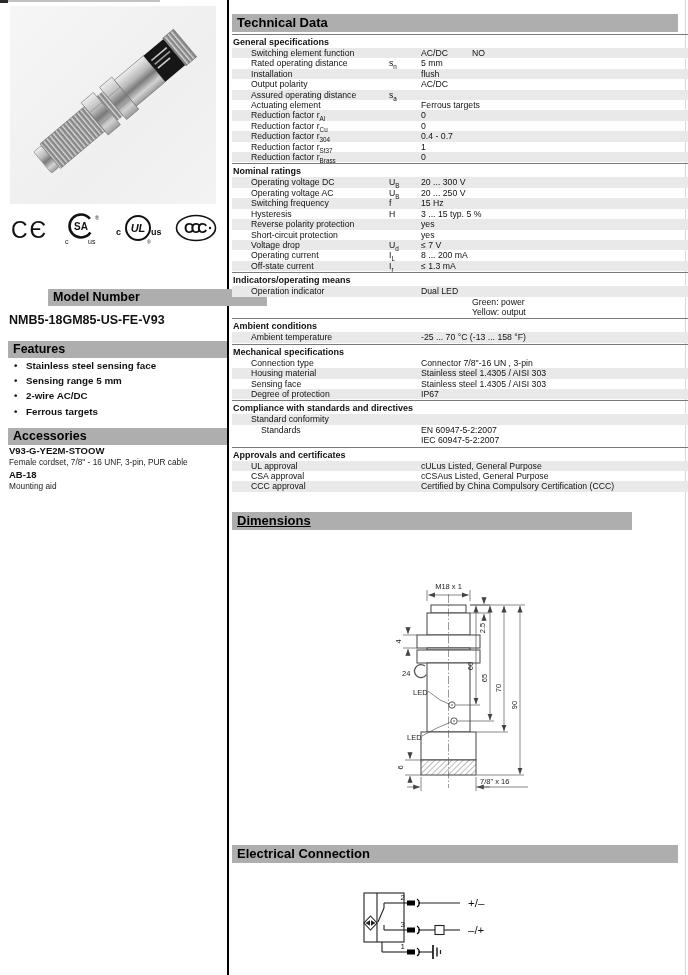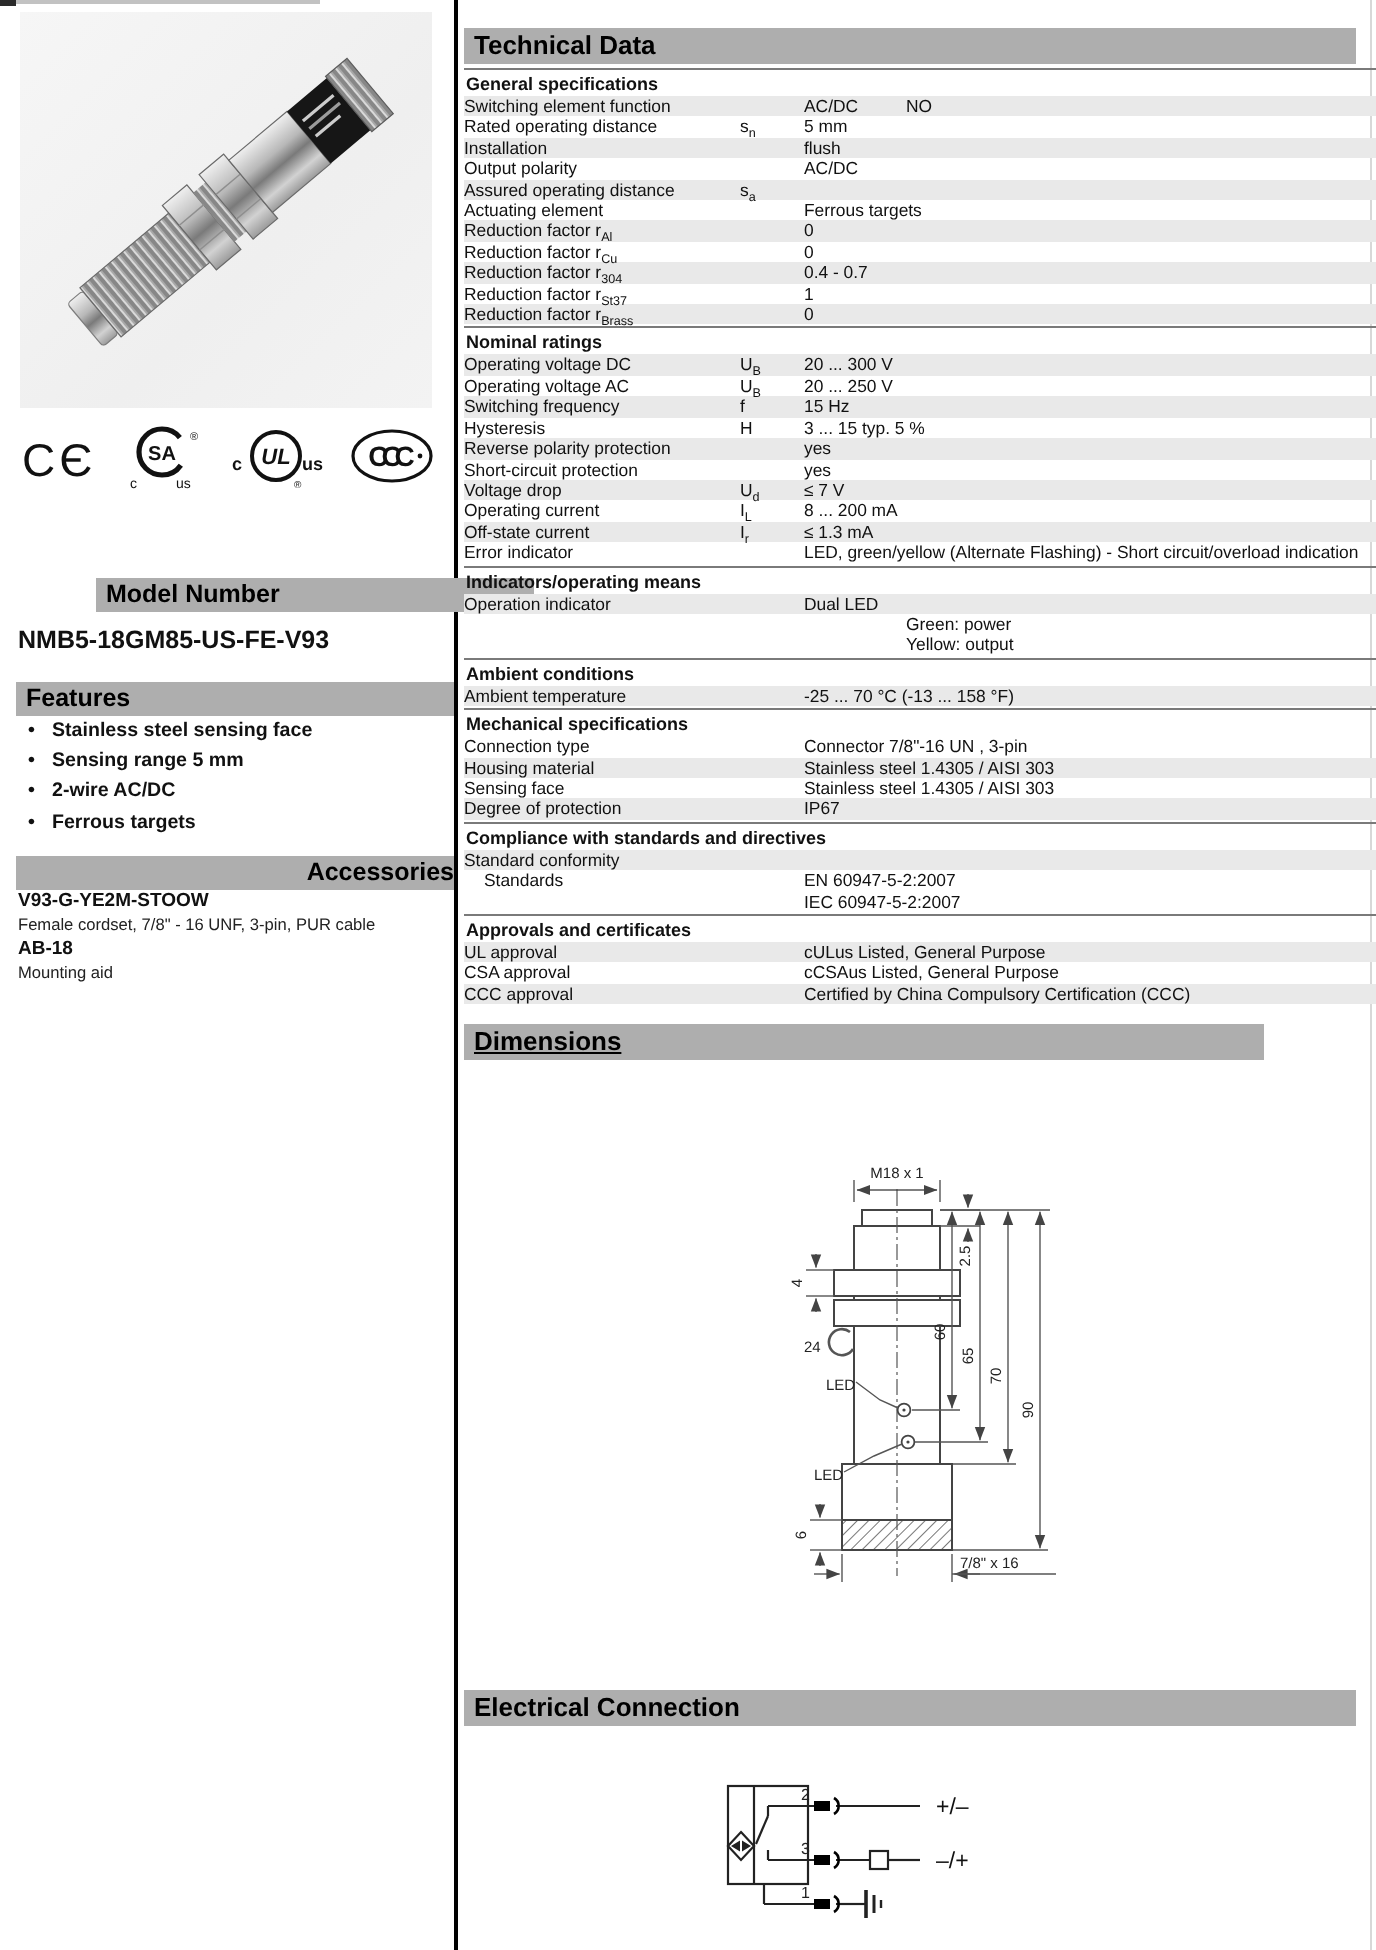--- a/index.html
+++ b/index.html
@@ -8,36 +8,36 @@
   .artifact{position:absolute;}
   .divider{position:absolute;left:227px;top:0;width:2px;height:975px;background:#000;}
   .bar{position:absolute;background:#aeaeae;color:#000;font-weight:bold;font-size:13px;
        line-height:18px;height:18px;padding-left:5px;box-sizing:border-box;}
   .bar.left{height:17px;line-height:17px;font-size:12.5px;}
   #bar-tech{left:232px;top:14px;width:446px;}
   #bar-dim{left:232px;top:512px;width:400px;text-decoration:underline;}
   #bar-elec{left:232px;top:845px;width:446px;}
   #bar-model{left:8px;top:289px;width:219px;margin-left:40px;}
   #bar-feat{left:8px;top:341px;width:219px;}
-  #bar-acc{left:8px;top:428px;width:219px;text-align:right;}
+  #bar-acc{left:8px;top:428px;width:219px;}
   .model-number{position:absolute;left:9px;top:313px;font-weight:bold;font-size:12.5px;}
   .features{position:absolute;left:10px;top:358px;width:212px;}
   .feat-item{font-weight:bold;font-size:9.8px;line-height:15.2px;padding-left:16px;position:relative;}
   .feat-item::before{content:"•";position:absolute;left:4px;}
   .accessories{position:absolute;left:9px;top:443px;width:214px;}
   .acc-code{font-weight:bold;font-size:9.5px;line-height:12px;margin-top:2px;}
   .acc-desc{font-size:8.3px;line-height:10px;color:#222;}
   .photo{position:absolute;left:10px;top:6px;width:206px;height:198px;
          background:linear-gradient(135deg,#f6f6f6 0%,#efefef 60%,#f3f3f3 100%);}
   .logos{position:absolute;left:10px;top:211px;width:210px;height:36px;display:flex;
          justify-content:space-between;align-items:center;}
   .techtable{position:absolute;left:232px;top:33px;width:456px;}
   .tsec{font-weight:bold;font-size:9px;height:12px;line-height:12px;border-top:1px solid #7a7a7a;
         margin-top:1px;padding:1px 0 0 1px;}
-  .trow{display:grid;grid-template-columns:138px 32px 1fr;
+  .trow{display:grid;grid-template-columns:138px 32px 1fr;padding-left:19px;
         font-size:8.7px;line-height:10.4px;min-height:10.4px;}
   .trow.shade{background:#e9e9e9;}
   .trow .lab.ind2{padding-left:10px;}
   .trow sub{font-size:6.3px;line-height:0;}
   .v1{display:inline-block;min-width:51px;}
   svg text{font-family:"Liberation Sans",sans-serif;}
   .dimdraw{position:absolute;left:232px;top:538px;}
   .elecdraw{position:absolute;left:232px;top:880px;}
 </style>
 </head>
@@ -226,25 +226,20 @@
       </div>
       <div class="trow">
         <span class="lab">Operating current</span>
         <span class="sym">I<sub>L</sub></span>
         <span class="val">8 ... 200 mA</span>
       </div>
       <div class="trow shade">
         <span class="lab">Off-state current</span>
         <span class="sym">I<sub>r</sub></span>
         <span class="val">≤ 1.3 mA</span>
-      </div>
-      <div class="trow">
-        <span class="lab">Error indicator</span>
-        <span class="sym"></span>
-        <span class="val">LED, green/yellow (Alternate Flashing) - Short circuit/overload indication</span>
       </div>
       <div class="tsec">Indicators/operating means</div>
       <div class="trow shade">
         <span class="lab">Operation indicator</span>
         <span class="sym"></span>
         <span class="val">Dual LED</span>
       </div>
       <div class="trow">
         <span class="lab"></span>
         <span class="sym"></span>

